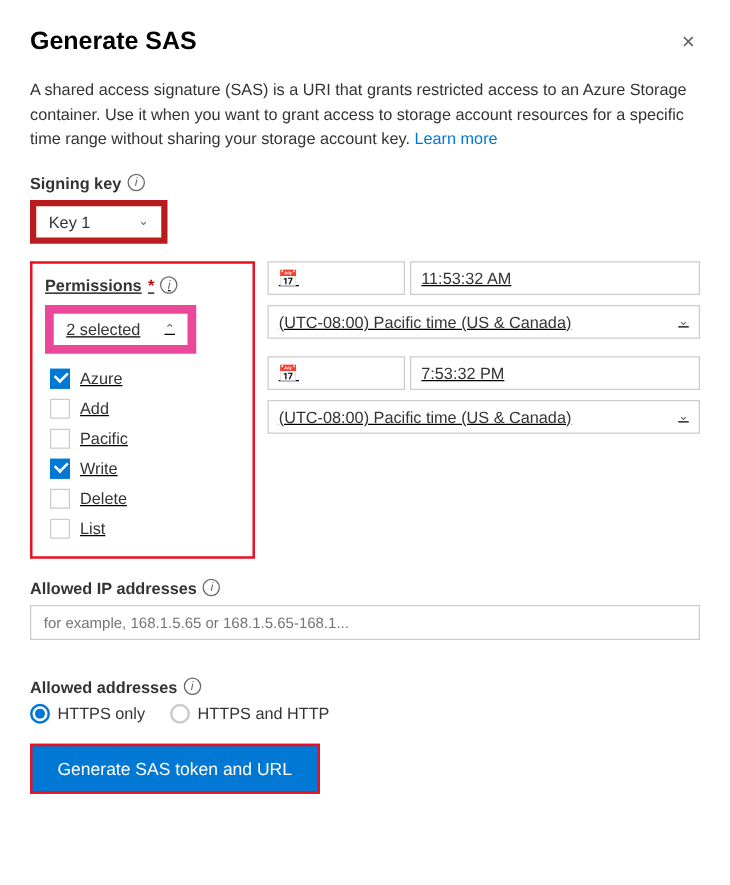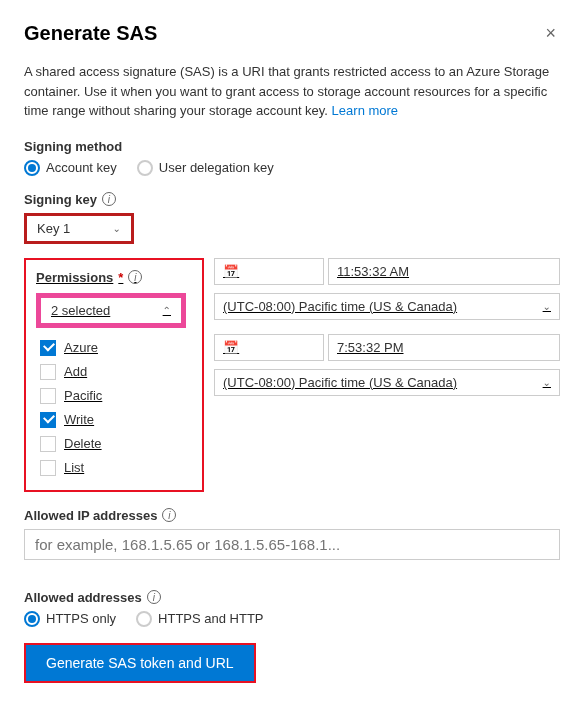--- a/index.html
+++ b/index.html
@@ -108,21 +108,21 @@
       height: 8px;
       border-radius: 50%;
       background: #0078d4;
       top: 50%;
       left: 50%;
       transform: translate(-50%, -50%);
     }
     .select-field {
       display: flex;
       align-items: center;
-      border: 3px solid #b91c1c;
+      border: 5px solid #b91c1c;
       padding: 5px 10px;
       cursor: pointer;
       font-size: 13px;
       color: #333;
       background: #fff;
       min-width: 100px;
       justify-content: space-between;
       gap: 8px;
     }
     .select-field.small { width: 110px; }
@@ -143,27 +143,27 @@
       font-weight: 600;
       color: #333;
       margin-bottom: 8px;
       display: flex;
       align-items: center;
       gap: 5px;
     }
     .dropdown-trigger {
       display: flex;
       align-items: center;
-      border: 5px solid #ec4899;
+      border: 7px solid #ec4899;
       padding: 5px 10px;
       cursor: pointer;
       font-size: 13px;
       color: #333;
       background: #fff;
-      width: 150px;
+      width: 121px;
       justify-content: space-between;
       margin-bottom: 8px;
     }
     .chevron-up {
       font-size: 10px;
       color: #666;
     }
     .checkbox-list {
       display: flex;
       flex-direction: column;
@@ -259,21 +259,21 @@
       color: #333;
       background: #fff;
       width: 100%;
       justify-content: space-between;
       margin-bottom: 12px;
     }
 
     .ip-input {
       border: 1px solid #ccc;
       padding: 6px 10px;
-      font-size: 15px;
+      font-size: 12px;
       color: #aaa;
       background: #fff;
       width: 100%;
       margin-bottom: 16px;
     }
 
     .generate-btn {
       background: #0078d4;
       color: #fff;
       border: 2px solid #e81123;
@@ -298,35 +298,20 @@
     <button class="close-btn">×</button>
   </div>
 
   
   <p class="description">
     <span>A shared access signature (SAS) is a URI that grants restricted access to an Azure Storage container. Use it when you want to grant access to storage account resources for a specific time range without sharing your storage account key.</span>
     <a href="#">Learn more</a>
   </p>
 
   
-  <div class="field-section">
-    <div class="field-label">
-      <span>Signing method</span>
-    </div>
-    <div class="radio-group">
-      <label class="radio-option">
-        <div class="radio-input checked"></div>
-        <span>Account key</span>
-      </label>
-      <label class="radio-option">
-        <div class="radio-input"></div>
-        <span>User delegation key</span>
-      </label>
-    </div>
-  </div>
 
   
   <div class="field-section">
     <div class="field-label">
       <span>Signing key</span>
       <span class="info-icon">i</span>
     </div>
     <div class="select-field small">
       <span>Key 1</span>
       <span class="chevron-down">⌄</span>

